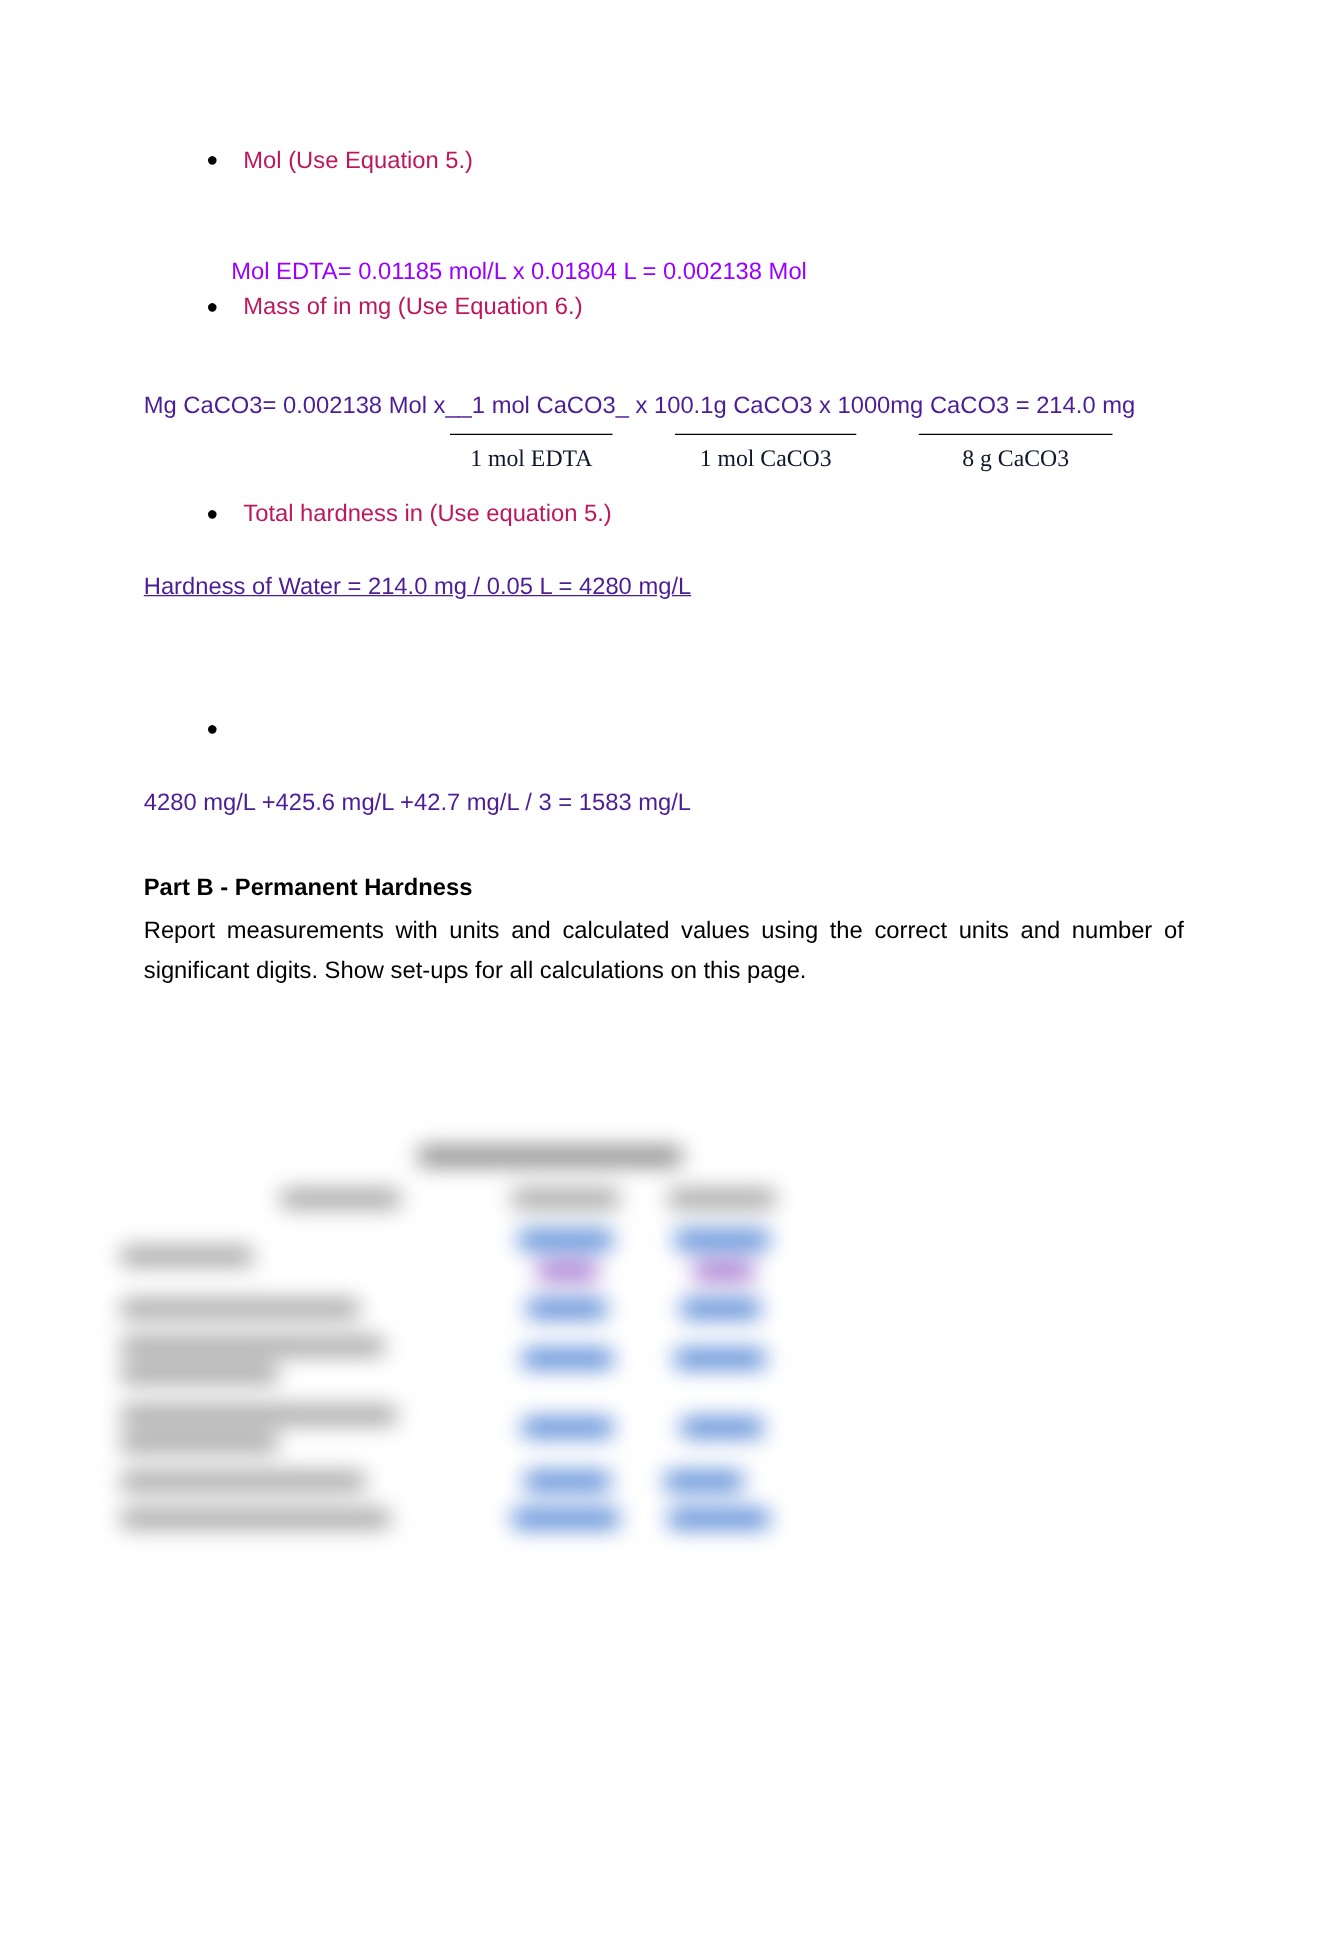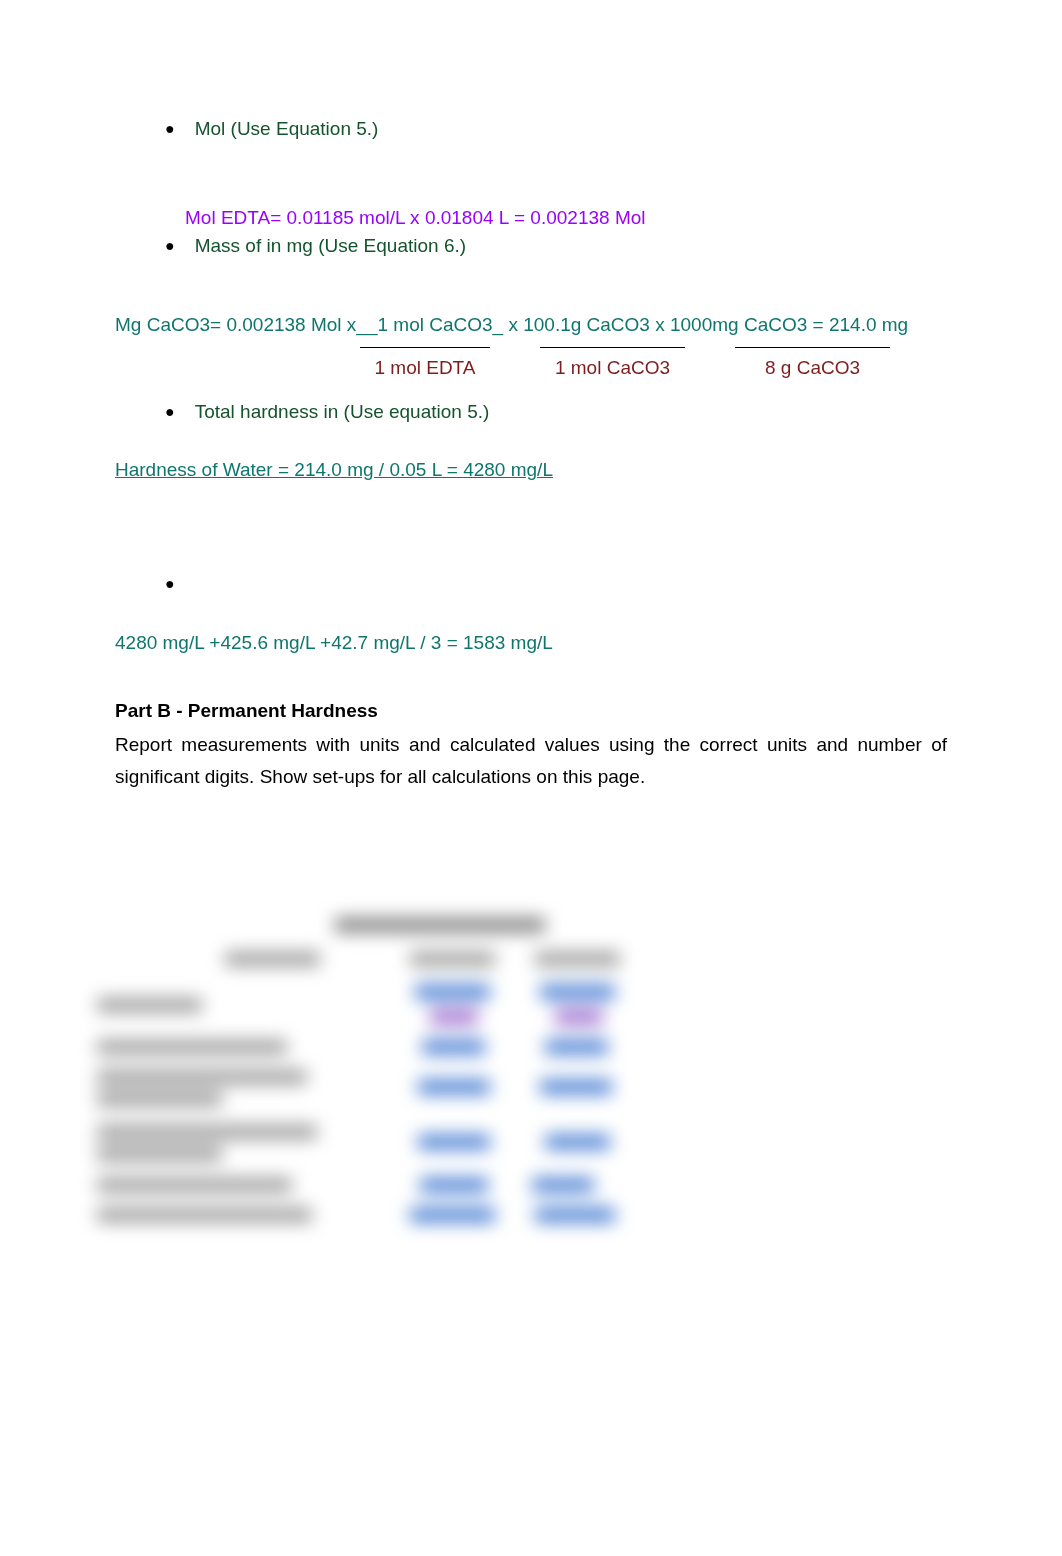--- a/index.html
+++ b/index.html
@@ -28,28 +28,28 @@
       align-items: flex-start;
       margin-left: 50px;
       margin-bottom: 30px;
     }
     .bullet-item .bullet {
       margin-right: 20px;
       font-size: 16px;
       margin-top: 2px;
     }
     .bullet-text {
-      color: #14532d;
+      color: #be185d;
     }
     .purple-text {
       color: #9900ff;
       margin-left: 70px;
     }
     .blue-text {
-      color: #0f766e;
+      color: #4c1d95;
     }
     .calc-line1 {
       margin-top: 50px;
       margin-bottom: 8px;
     }
     .fraction-row {
       display: flex;
       margin-left: 245px;
       margin-bottom: 15px;
     }
@@ -68,21 +68,22 @@
       width: 145px;
       border-top: 1px solid #000;
       margin-bottom: 6px;
     }
     .frac-line3 {
       width: 155px;
       border-top: 1px solid #000;
       margin-bottom: 6px;
     }
     .frac-denom {
-      color: #7f1d1d;
+      color: #0f172a;
+      font-family: Liberation Serif, serif;
     }
     .hardness-line {
       margin-top: 15px;
       margin-bottom: 45px;
       text-decoration: underline;
     }
     .avg-line {
       margin-top: 33px;
       margin-bottom: 40px;
     }

